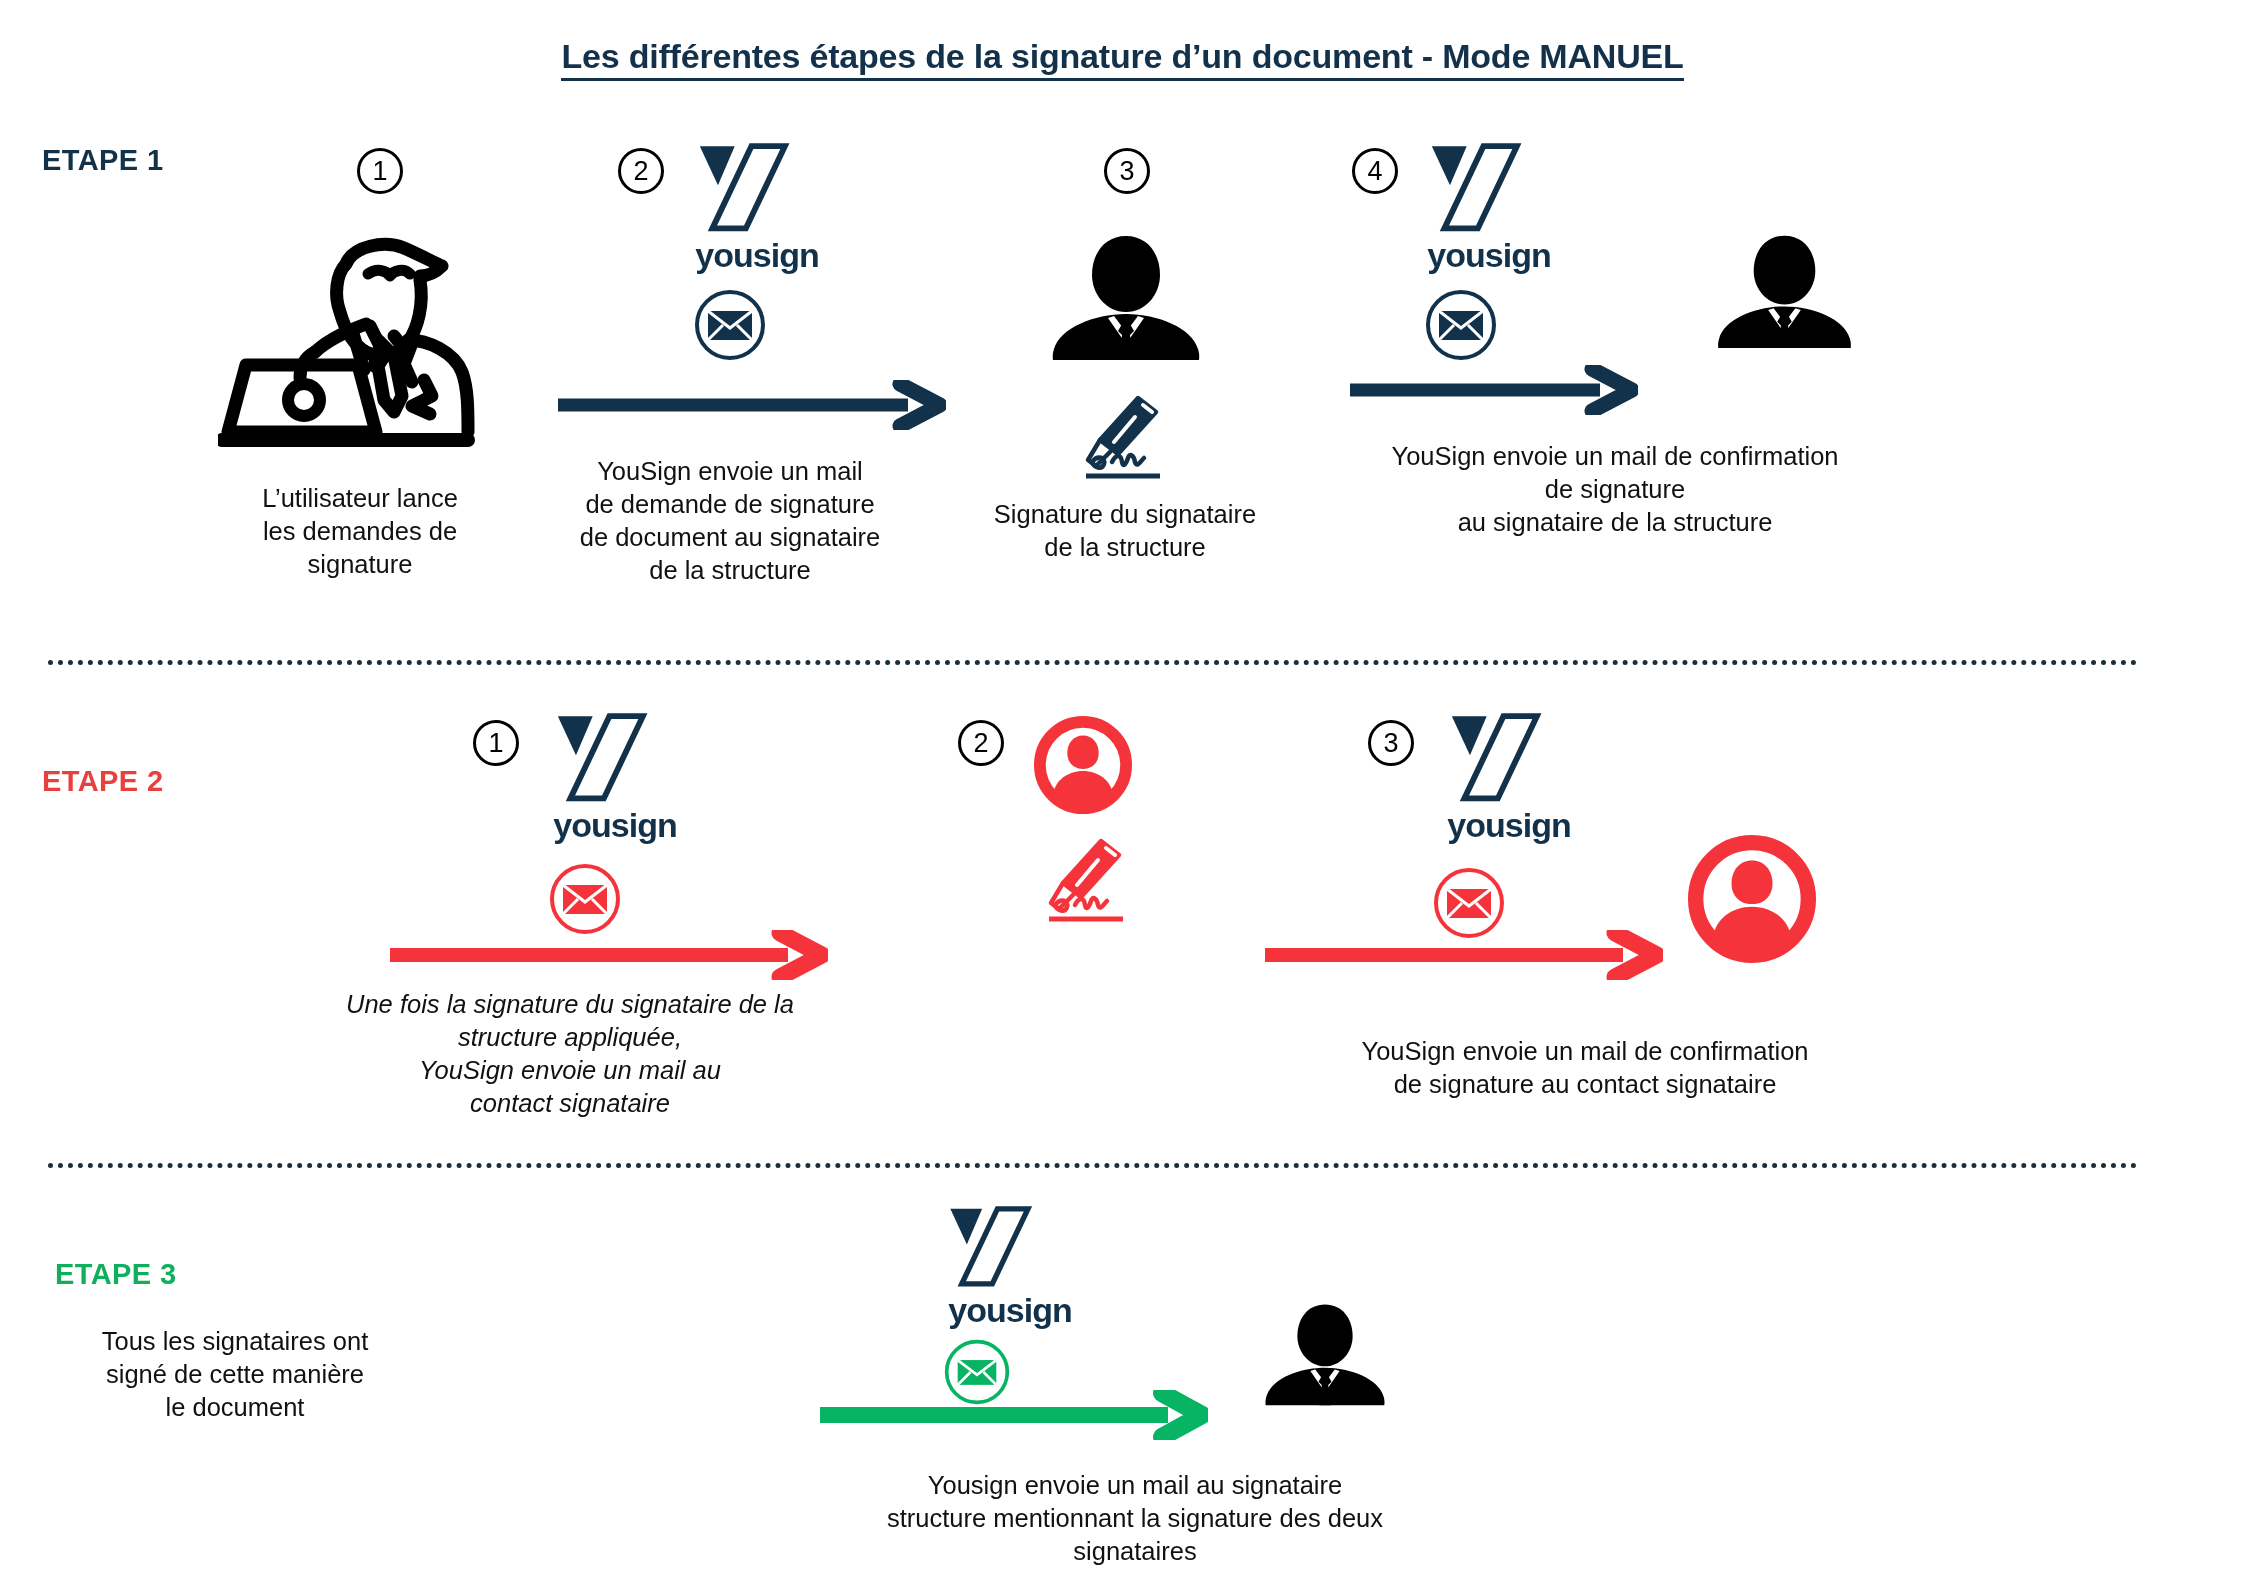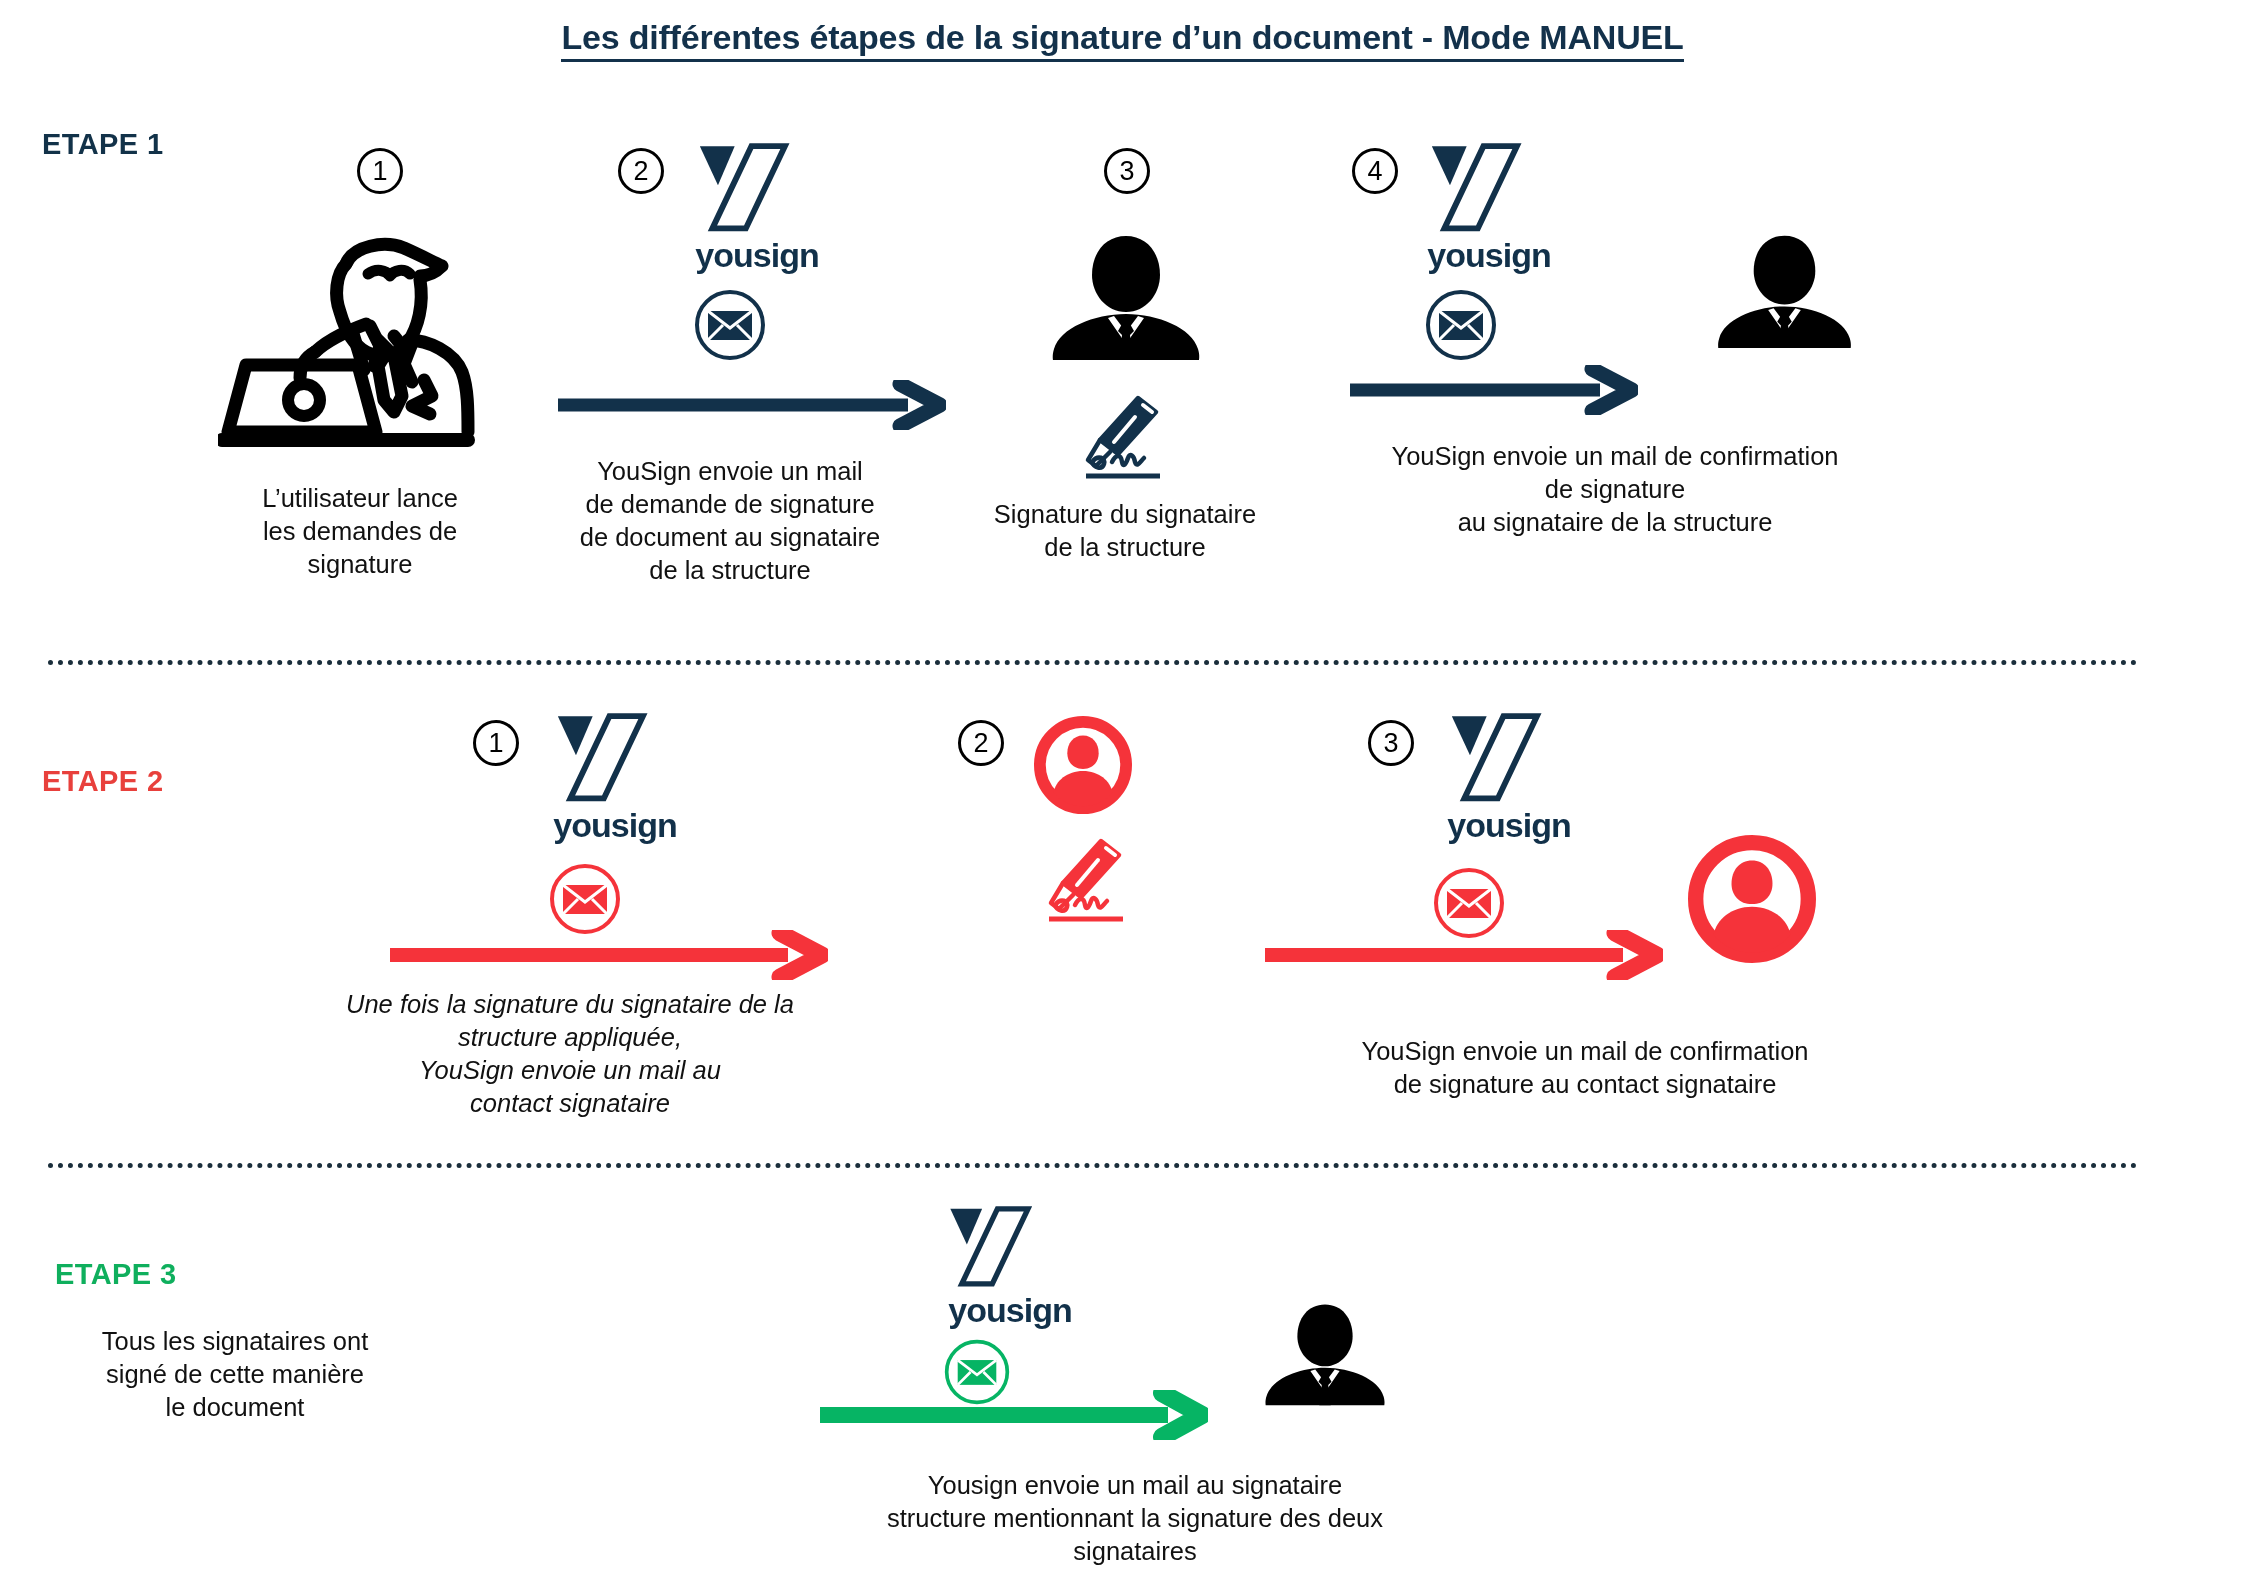--- a/index.html
+++ b/index.html
@@ -6,36 +6,36 @@
   html, body {
     width: 2245px; height: 1587px;
     background: #ffffff;
     font-family: "Liberation Sans", sans-serif;
     overflow: hidden;
   }
   .page { position: relative; width: 2245px; height: 1587px; background:#fff; }
 
   
   .title {
-    position: absolute; top: 18px; left: 0; width: 2245px;
+    position: absolute; top: 37px; left: 0; width: 2245px;
     text-align: center;
     font-size: 34px; font-weight: bold; color: #13314B;
     letter-spacing: -0.2px;
   }
   .title span {
     border-bottom: 3px solid #13314B;
     padding-bottom: 3px;
   }
 
   
   .stage-label {
     position: absolute;
     font-size: 29px; font-weight: bold; letter-spacing: .4px;
   }
-  #lbl1 { left: 42px; top: 128px; color: #123249; }
+  #lbl1 { left: 42px; top: 144px; color: #123249; }
   #lbl2 { left: 42px; top: 718px; color: #E8403C; margin-top: 47px; }
   #lbl3 { left: 55px; top: 1258px; color: #0FAF5D; }
 
   
   .dotsep {
     position: absolute; height: 0;
     border-top: 5px dotted #1A2E3B;
   }
   #sep1 { left: 48px; top: 660px; width: 2090px; }
   #sep2 { left: 48px; top: 1163px; width: 2090px; }

